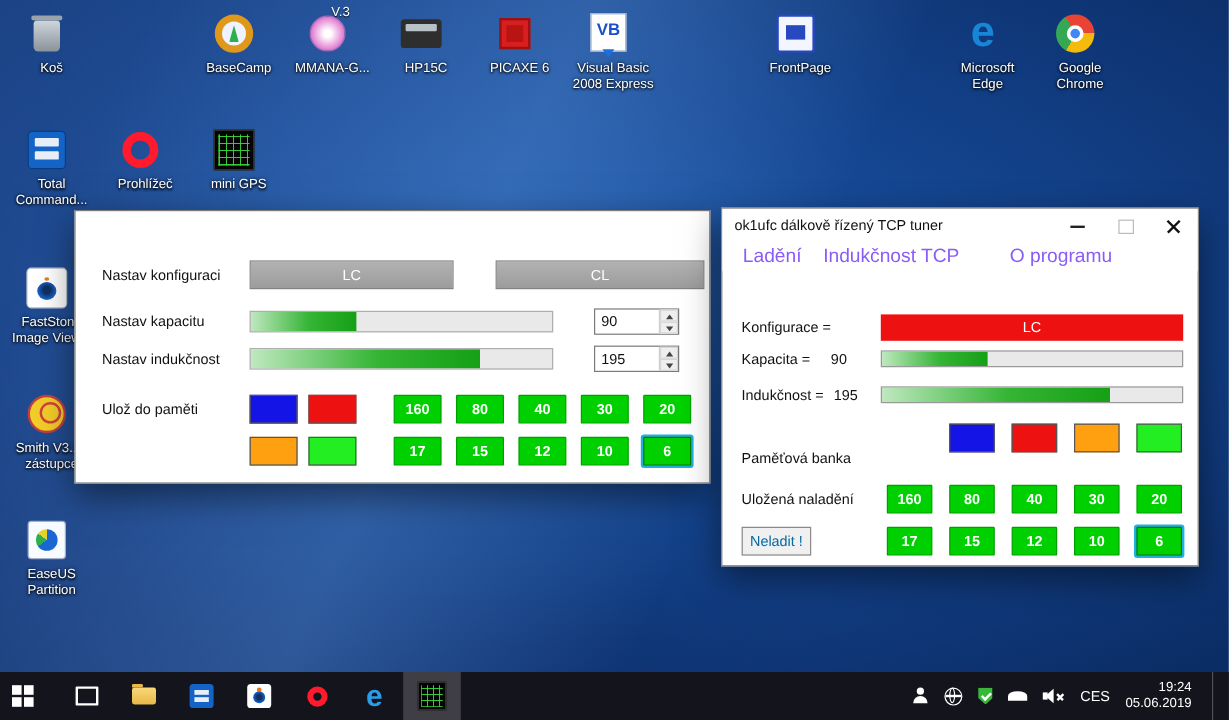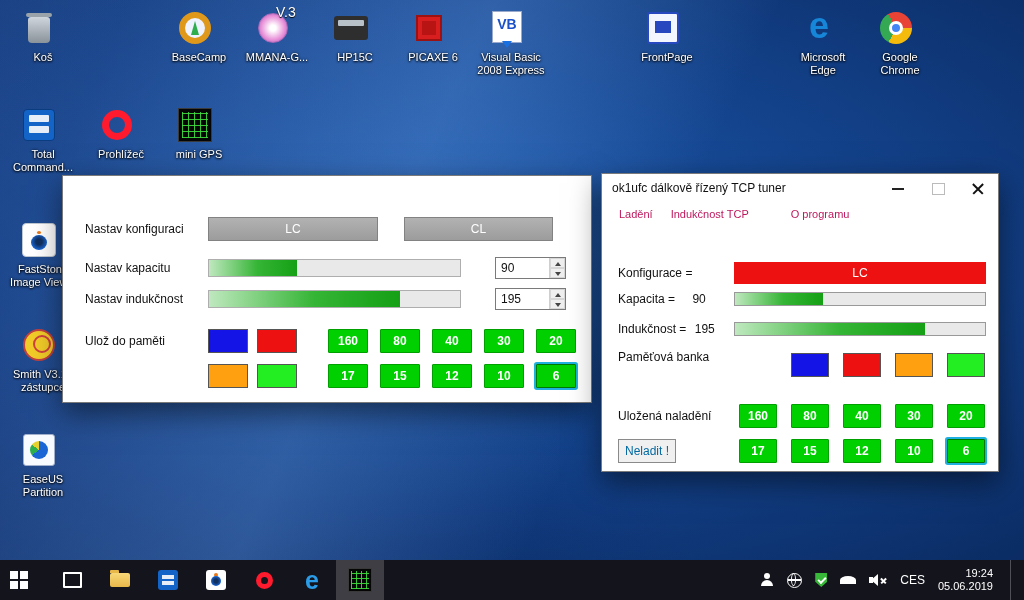--- a/index.html
+++ b/index.html
@@ -13,21 +13,21 @@
   .dicon{position:absolute;width:78px;text-align:center;cursor:default;}
   .ic{width:40px;height:40px;margin:0 auto 3px;position:relative;}
   .dlabel{font-size:11px;line-height:13px;color:#fff;text-shadow:0 1px 2px #000,0 0 3px rgba(0,0,0,.9);padding-left:8px;}
   .ic::before,.ic::after{content:"";position:absolute;}
   .i-kos::before{left:9px;top:9px;width:22px;height:26px;background:linear-gradient(#cfd6dc,#8a929a);border-radius:3px 3px 4px 4px;}
   .i-kos::after{left:7px;top:5px;width:26px;height:4px;background:#9aa2aa;border-radius:2px;}
   .i-nova::before{inset:3px;border-radius:6px;background:conic-gradient(#1d5fd0,#2fae4e,#e8d12c,#c03030,#1d5fd0);}
   .i-basecamp::before{inset:4px;border-radius:50%;background:#eef3ff;border:6px solid #e0981a;box-sizing:border-box;}
   .i-basecamp::after{left:16px;top:13px;width:8px;height:14px;background:#2fae4e;clip-path:polygon(50% 0,100% 100%,0 100%);}
   .i-mmana::before{inset:5px;border-radius:50%;background:radial-gradient(circle,#ffffff 15%,#e890d8 60%,#8848a8);border:1px solid #a868b8;box-sizing:border-box;}
-  .mmana-ver{position:absolute;top:-4px;left:2px;font-size:14px;color:#fff;text-shadow:0 1px 1px #000;padding-left:21px;}
+  .mmana-ver{position:absolute;top:-4px;left:2px;font-size:11px;color:#fff;text-shadow:0 1px 1px #000;padding-left:21px;}
   .i-hp15c::before{left:3px;top:8px;width:34px;height:24px;background:#2e2e2e;border-radius:3px;}
   .i-hp15c::after{left:7px;top:12px;width:26px;height:6px;background:#b8c0c8;border-radius:1px;}
   .i-picaxe::before{inset:7px;background:#d81e1e;border:2px solid #9c1212;box-sizing:border-box;}
   .i-picaxe::after{left:13px;top:13px;width:14px;height:14px;background:#b81414;}
   .i-vb::before{left:5px;top:3px;width:30px;height:32px;background:#fff;border:1px solid #99aacc;box-sizing:border-box;}
   .i-vb::after{left:15px;bottom:0;width:0;height:0;border-top:7px solid #1a70e0;border-left:5px solid transparent;border-right:5px solid transparent;}
   .vb-glyph{position:absolute;left:0;right:0;top:8px;text-align:center;color:#1a50c8;font-weight:bold;font-size:14px;}
   .i-frontpage::before{inset:4px;background:#f4f6ff;border:2px solid #2848c0;border-radius:3px;box-sizing:border-box;}
   .i-frontpage::after{left:12px;top:13px;width:16px;height:12px;background:#2848c0;}
   .edge-glyph{position:absolute;left:0;right:0;top:-2px;text-align:center;color:#1686d8;font-weight:bold;font-size:36px;line-height:40px;}
@@ -73,21 +73,21 @@
   .spin-btn{flex:1;position:relative;background:#efefef;border:1px solid #d6d6d6;}
   .spin-btn::after{content:"";position:absolute;left:4px;}
   .spin-up::after{top:3px;border-left:3px solid transparent;border-right:3px solid transparent;border-bottom:4px solid #444;}
   .spin-down::after{top:3px;border-left:3px solid transparent;border-right:3px solid transparent;border-top:4px solid #444;}
   .membtn{position:absolute;background:#00d000;border:1px solid #00a000;color:#fff;font-weight:bold;font-size:12px;
       text-align:center;line-height:22px;box-sizing:border-box;border-radius:1px;}
   .membtn.focus{box-shadow:0 0 0 2px #1fb0e0;border-color:#007800;}
   .colorbtn{position:absolute;border:1px solid #555;box-sizing:border-box;}
   .c-blue{background:#1414e6;} .c-red{background:#ee1111;} .c-orange{background:#ffa010;} .c-green{background:#22ee22;}
   .menubar{position:absolute;left:0;top:28px;right:0;height:24px;background:#fff;display:flex;align-items:center;}
-  .menuitem{font-size:11px;color:#be185d;padding:4px 9px;}
+  .menuitem{font-size:16px;color:#8b5cf6;padding:4px 9px;}
   .redbar{position:absolute;background:#ee1111;color:#fff;font-size:12px;text-align:center;line-height:22px;}
   .stdbtn{position:absolute;background:#f0f0f0;border:1px solid #8a8a8a;font-size:12px;color:#0369a1;
       text-align:center;line-height:22px;box-sizing:border-box;}
   
   .taskbar{position:absolute;left:0;bottom:0;width:1024px;height:40px;background:#14141c;display:flex;align-items:center;}
   .tb-cell{width:48px;height:40px;display:flex;align-items:center;justify-content:center;position:relative;}
   .tb-cell.active{background:rgba(255,255,255,.18);}
   .t-start{width:8px;height:8px;background:#fff;box-shadow:10px 0 0 #fff,0 10px 0 #fff,10px 10px 0 #fff;margin:-10px 10px 0 -10px;}
   .t-taskview{width:15px;height:12px;border:2px solid #fff;border-radius:1px;}
   .t-folder{width:20px;height:14px;background:linear-gradient(#f8d878,#e8b84a);border-radius:2px;position:relative;}
@@ -191,21 +191,21 @@
     <div class="dlabel">Smith V3.10 zástupce</div>
   </div>
   <div class="dicon" style="left:0;top:430px">
     <div class="ic i-easeus"></div>
     <div class="dlabel">EaseUS Partition</div>
   </div>
 
   <div class="win" style="left:62px;top:175px;width:528px;height:226px">
     <div class="wlabel" style="left:22px;top:41px;line-height:24px">Nastav konfiguraci</div>
     <div class="graybtn" style="left:145px;top:41px;width:170px;height:24px">LC</div>
-    <div class="graybtn" style="left:341px;top:41px;width:149px;height:24px">CL</div>
+    <div class="graybtn" style="left:350px;top:41px;width:174px;height:24px">CL</div>
 
     <div class="wlabel" style="left:22px;top:80px;line-height:24px">Nastav kapacitu</div>
     <div class="track" style="left:145px;top:83px;width:253px;height:18px">
       <div class="fill" style="width:35%"></div>
     </div>
     <div class="numbox" style="left:432px;top:81px;width:71px;height:22px">
       <div class="numval">90</div>
       <div class="spin">
         <div class="spin-btn spin-up"></div>
         <div class="spin-btn spin-down"></div>
@@ -267,21 +267,21 @@
     </div>
 
     <div class="wlabel" style="left:16px;top:145px;line-height:20px">
       <span>Indukčnost =</span>
       <span style="margin-left:5px">195</span>
     </div>
     <div class="track" style="left:132px;top:148px;width:252px;height:14px;border-color:#999">
       <div class="fill" style="width:76%"></div>
     </div>
 
-    <div class="wlabel" style="left:16px;top:171px;line-height:24px">Paměťová banka</div>
+    <div class="wlabel" style="left:16px;top:196px;line-height:24px">Paměťová banka</div>
     <div class="colorbtn c-blue" style="left:189px;top:179px;width:38px;height:24px"></div>
     <div class="colorbtn c-red" style="left:241px;top:179px;width:38px;height:24px"></div>
     <div class="colorbtn c-orange" style="left:293px;top:179px;width:38px;height:24px"></div>
     <div class="colorbtn c-green" style="left:345px;top:179px;width:38px;height:24px"></div>
 
     <div class="wlabel" style="left:16px;top:230px;line-height:24px">Uložená naladění</div>
     <div class="membtn" style="left:137px;top:230px;width:38px;height:24px">160</div>
     <div class="membtn" style="left:189px;top:230px;width:38px;height:24px">80</div>
     <div class="membtn" style="left:241px;top:230px;width:38px;height:24px">40</div>
     <div class="membtn" style="left:293px;top:230px;width:38px;height:24px">30</div>

